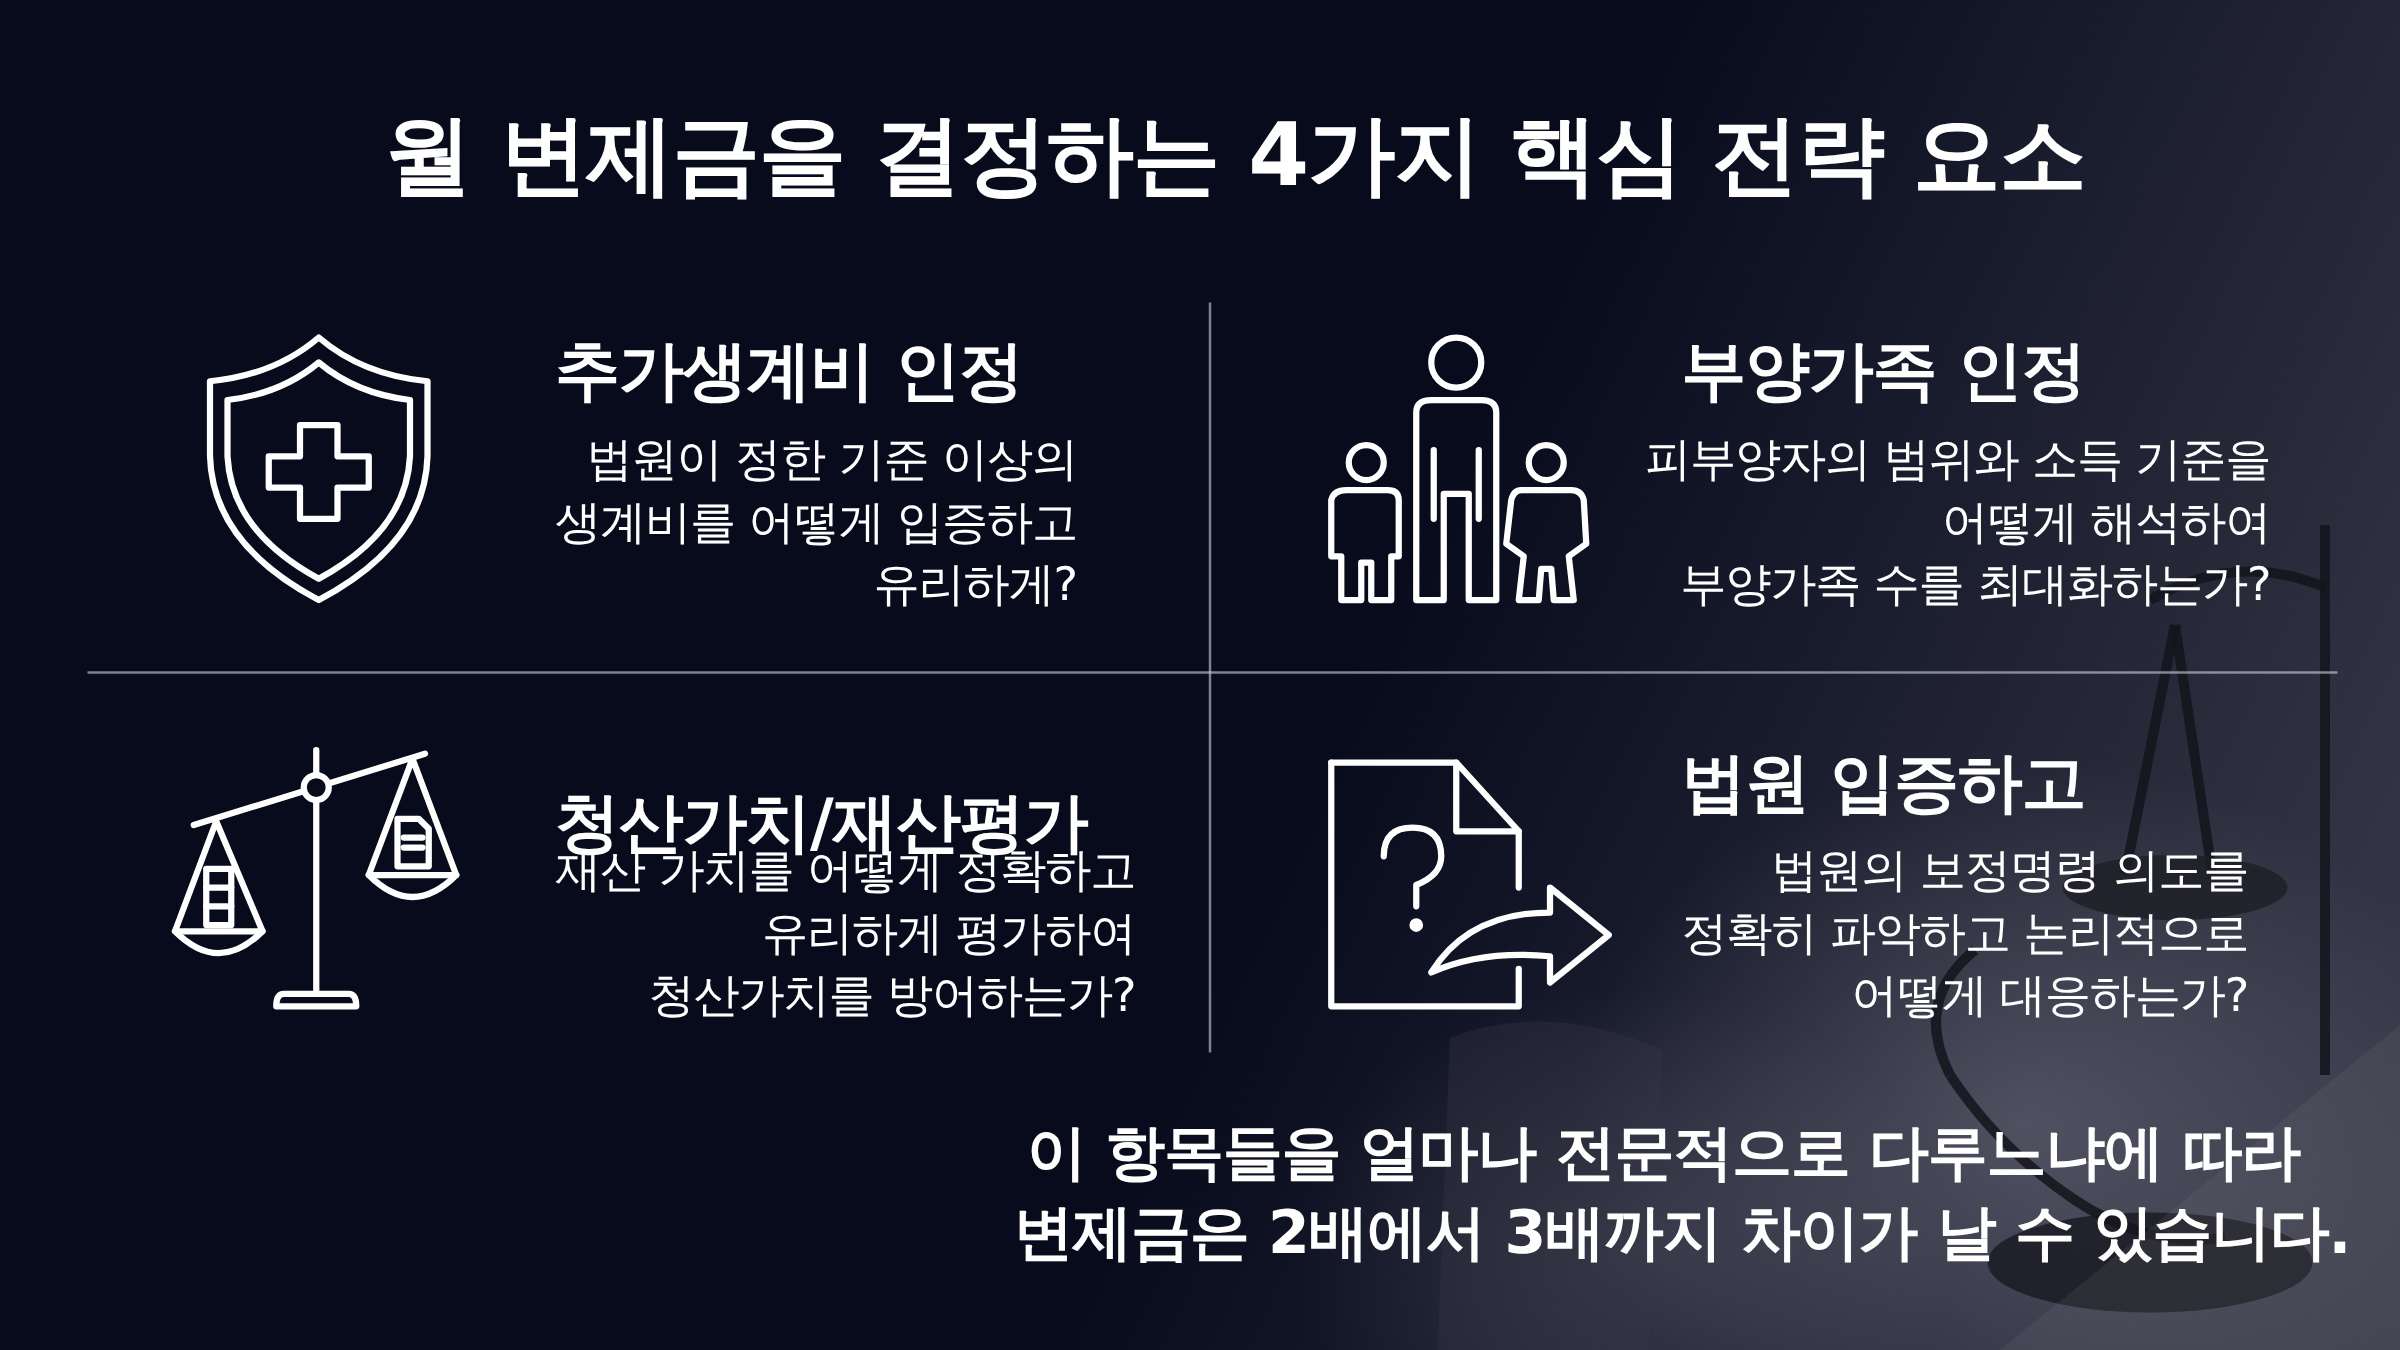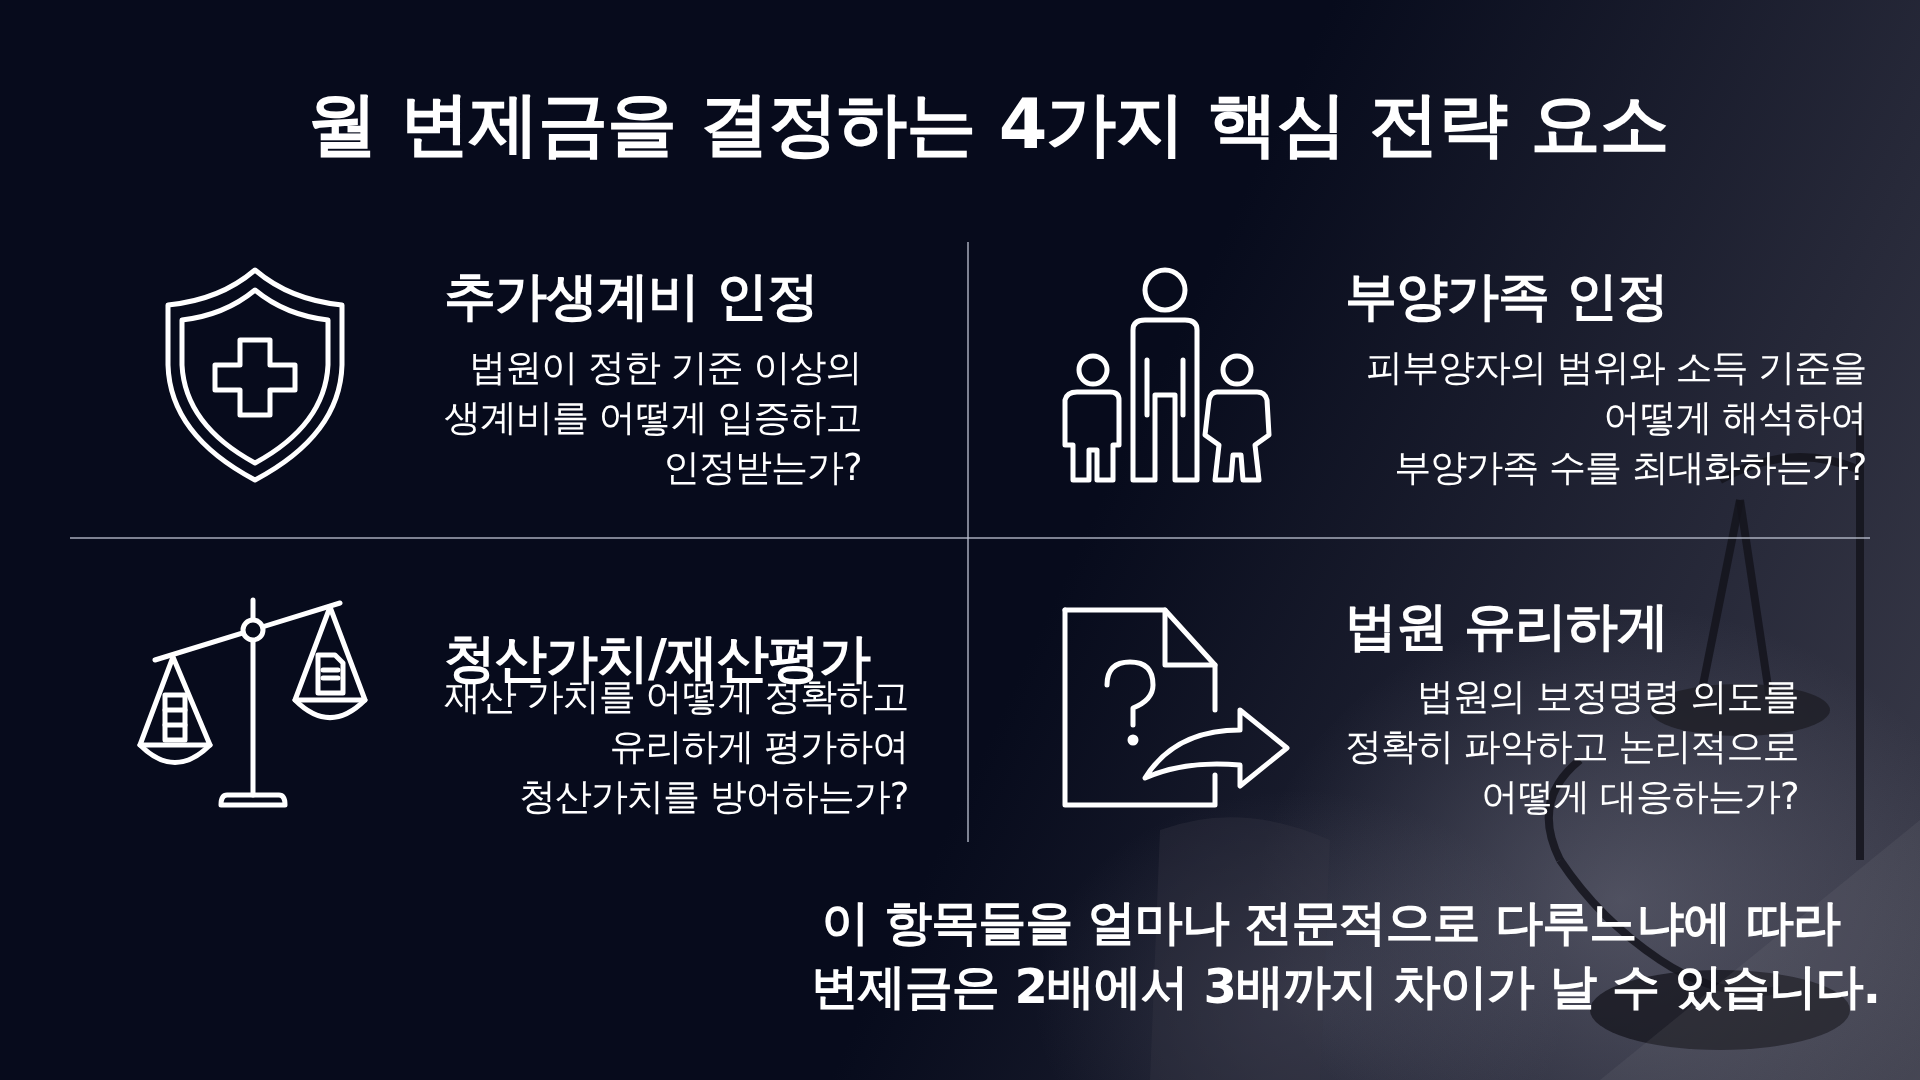--- a/index.html
+++ b/index.html
@@ -61,39 +61,39 @@
     <g fill="none" stroke="#fff" stroke-width="5" stroke-linejoin="round">
       <path d="M95 5 Q60 35 8 40 L8 100 Q10 170 95 215 Q180 170 182 100 L182 40 Q130 35 95 5 Z"></path>
       <path d="M95 25 Q65 50 22 55 L22 100 Q25 160 95 198 Q165 160 168 100 L168 55 Q125 50 95 25 Z"></path>
       <path d="M80 75 L110 75 L110 100 L135 100 L135 125 L110 125 L110 150 L80 150 L80 125 L55 125 L55 100 L80 100 Z"></path>
     </g>
   </svg>
   <div class="heading" style="left:444px;top:262px">추가생계비 인정</div>
   <div class="desc" style="left:444px;top:343px">
     <div>법원이 정한 기준 이상의</div>
     <div>생계비를 어떻게 입증하고</div>
-    <div>인정받는가?</div>
+    <div>유리하게?</div>
   </div>
 </div>
 
 <div class="cell">
   <svg class="icon" style="left:1055px;top:265px" width="220" height="225" viewBox="0 0 220 225">
     <g fill="none" stroke="#fff" stroke-width="5" stroke-linejoin="round" stroke-linecap="round">
       <circle cx="110" cy="25" r="20"></circle>
       <path d="M78 65 Q78 55 90 55 L130 55 Q142 55 142 65 L142 215 L120 215 L120 130 L100 130 L100 215 L78 215 Z"></path>
       <line x1="92" y1="95" x2="92" y2="150"></line>
         <line x1="128" y1="95" x2="128" y2="150"></line>
       <circle cx="38" cy="105" r="14"></circle>
       <path d="M10 135 Q12 127 22 127 L55 127 Q64 127 64 135 L64 180 L58 180 L58 215 L42 215 L42 185 L34 185 L34 215 L18 215 L18 180 L10 180 Z"></path>
       <circle cx="182" cy="105" r="14"></circle>
       <path d="M162 127 L202 127 Q210 127 212 135 L214 170 L200 180 L204 215 L188 215 L186 190 L178 190 L176 215 L160 215 L164 180 L150 170 L154 135 Q156 127 162 127 Z"></path>
     </g>
   </svg>
   <div class="heading" style="left:1345px;top:262px">부양가족 인정</div>
-  <div class="desc" style="left:1366px;top:343px">
+  <div class="desc" style="left:1316px;top:343px">
     <div>피부양자의 범위와 소득 기준을</div>
     <div>어떻게 해석하여</div>
     <div>부양가족 수를 최대화하는가?</div>
   </div>
 </div>
 
 <div class="cell">
   <svg class="icon" style="left:135px;top:595px" width="240" height="220" viewBox="0 0 240 220">
     <g fill="none" stroke="#fff" stroke-width="5" stroke-linejoin="round" stroke-linecap="round">
       <line x1="20" y1="65" x2="205" y2="8"></line>
@@ -124,21 +124,21 @@
   <svg class="icon" style="left:1055px;top:600px" width="240" height="215" viewBox="0 0 240 215">
     <g fill="none" stroke="#fff" stroke-width="5" stroke-linejoin="round" stroke-linecap="round">
       <path d="M10 10 L110 10 L160 65 L160 110"></path>
       <path d="M10 10 L10 205 L160 205 L160 175"></path>
       <path d="M110 10 L110 65 L160 65"></path>
       <path d="M52 85 Q52 62 75 62 Q98 62 98 85 Q98 100 78 108 L78 125"></path>
       <circle cx="78" cy="140" r="3" fill="#fff"></circle>
       <path d="M90 178 Q120 130 185 130 L185 110 L232 148 L185 186 L185 165 Q130 160 90 178 Z"></path>
     </g>
   </svg>
-  <div class="heading" style="left:1345px;top:592px">법원 유리하게</div>
+  <div class="heading" style="left:1345px;top:592px">법원 입증하고</div>
   <div class="desc" style="left:1345px;top:672px">
     <div>법원의 보정명령 의도를</div>
     <div>정확히 파악하고 논리적으로</div>
     <div>어떻게 대응하는가?</div>
   </div>
 </div>
 
 <div class="footer">
   <span class="l1">이 항목들을 얼마나 전문적으로 다루느냐에 따라</span>
   <span class="l2">변제금은 2배에서 3배까지 차이가 날 수 있습니다.</span>

